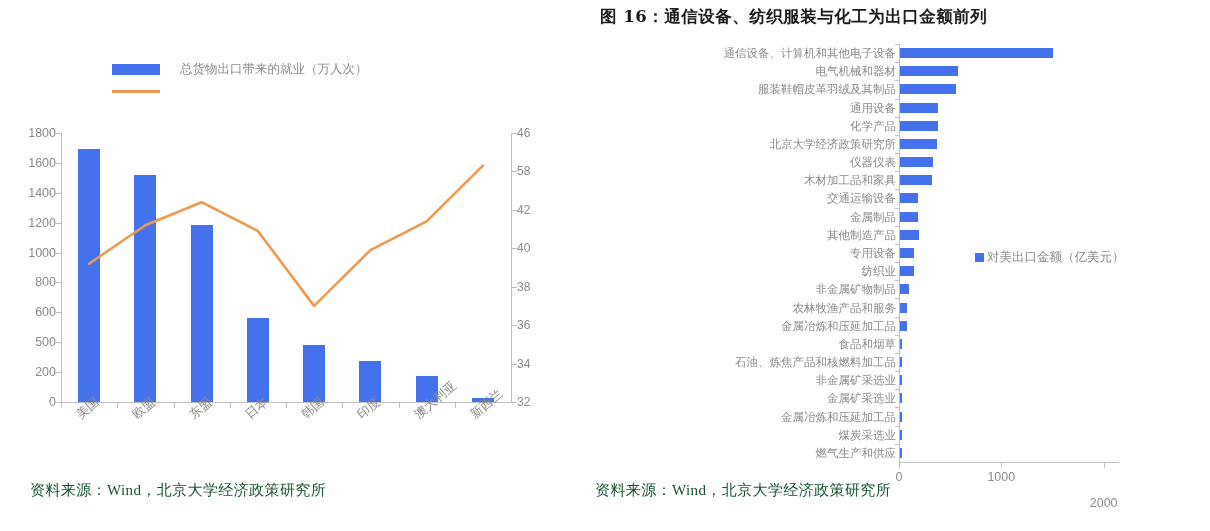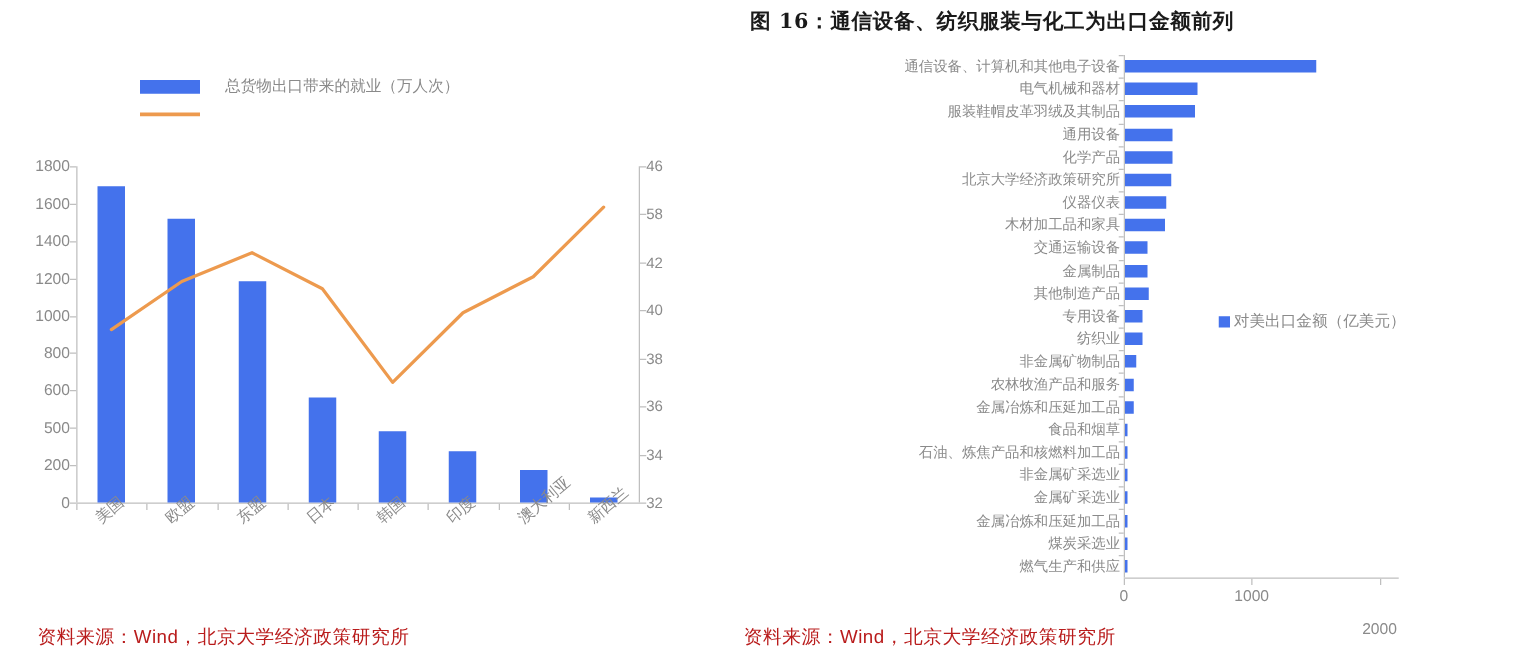--- a/index.html
+++ b/index.html
@@ -15,23 +15,23 @@
   .fig-title{
     position:absolute;top:6px;left:0;width:100%;
     font-family:"DejaVu Serif","Liberation Serif",serif;
     font-size:16.5px;font-weight:700;color:#1a1a1a;
     letter-spacing:.5px;white-space:nowrap;
   }
   #panel-left .fig-title{left:30px;}
   #panel-right .fig-title{left:10px;}
 
   .source{
-    position:absolute;bottom:12px;
-    font-family:Liberation Sans, sans-serif;
-    font-size:15px;color:#b91c1c;white-space:nowrap;letter-spacing:.4px;
+    position:absolute;bottom:31px;
+    font-family:Liberation Serif, serif;
+    font-size:15px;color:#14532d;white-space:nowrap;letter-spacing:.4px;
   }
   #panel-left .source{left:30px;}
   #panel-right .source{left:5px;}
 
   
   #legend-left{position:absolute;left:112px;top:58px;}
   .lg-row{display:flex;align-items:center;height:22px;}
   .lg-swatch-bar{width:48px;height:11px;}
   .lg-swatch-line{width:48px;height:3px;}
   .lg-text{margin-left:20px;font-size:12.5px;color:#8a8a8a;white-space:nowrap;}

